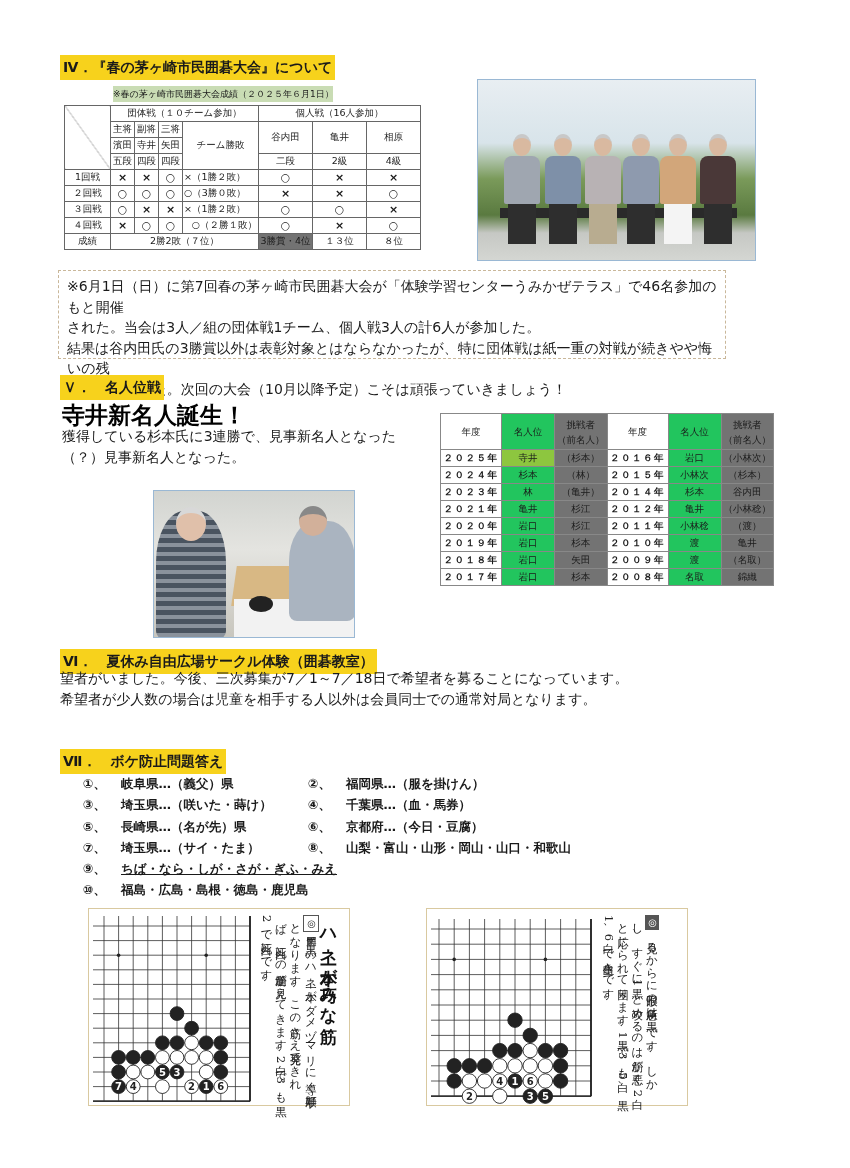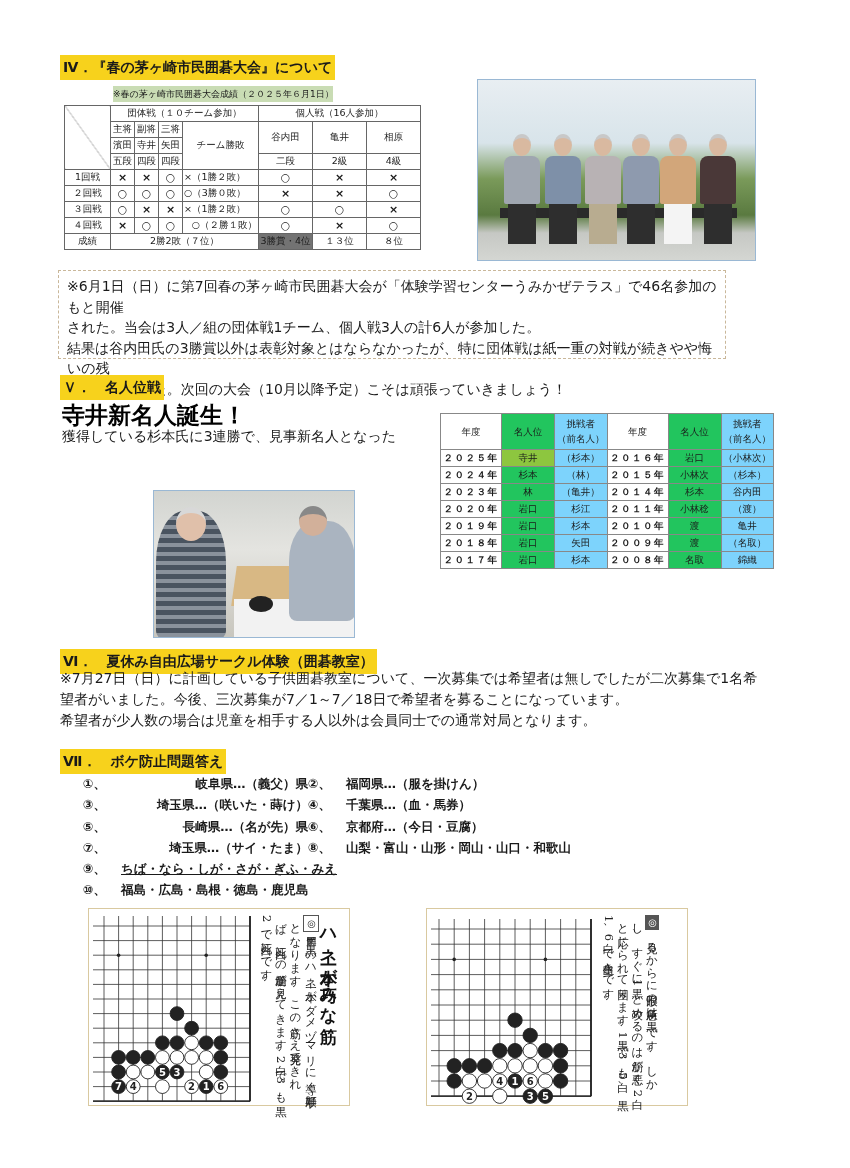--- a/index.html
+++ b/index.html
@@ -26,32 +26,32 @@
 
   .notebox { position: absolute; left: 58px; top: 270px; width: 668px; height: 89px; border: 1.5px dashed #c9b79a; padding: 5px 8px; font-size: 14px; line-height: 20.5px; }
 
   .headline { position: absolute; left: 62px; top: 400px; font-size: 23px; font-weight: bold; color: #000000; white-space: nowrap; }
   .para { position: absolute; font-size: 14px; line-height: 21px; }
 
   table.meijin { position: absolute; left: 440px; top: 413px; border-collapse: collapse; font-size: 9.5px; }
   table.meijin td { border: 1px solid #888; text-align: center; height: 17px; padding: 0 2px; white-space: nowrap; }
   table.meijin td.yr { width: 61px; letter-spacing: 1.5px; font-weight: bold; }
   table.meijin td.mj { width: 53px; background: #22c55e; }
-  table.meijin td.ch { width: 52px; background: #7dd3fc; font-family: Liberation Mono, monospace; }
+  table.meijin td.ch { width: 52px; background: #737373; }
   table.meijin td.cur { background: #8dc63f; }
   table.meijin tr.hdr td { height: 36px; line-height: 15px; }
 
   .photo2 { left: 153px; top: 490px; width: 202px; height: 148px; background: linear-gradient(#d2d4d0 0%, #e4e4e0 40%, #c8c6be 100%); }
   .board-photo { position: absolute; left: 80px; top: 75px; width: 68px; height: 40px; background: #d8b884; transform: skewX(-8deg); }
   .man { position: absolute; border-radius: 40% 40% 8px 8px; }
 
   .answers { position: absolute; left: 83px; top: 773px; font-size: 12.5px; font-weight: bold; line-height: 21.3px; }
   .ans-row { display: flex; white-space: nowrap; }
   .ans-num { width: 38px; }
-  .ans-a { width: 187px; text-align: right; }
+  .ans-a { width: 187px; }
   .ans-b { }
 
   .problem { position: absolute; top: 908px; width: 262px; height: 198px; border: 1.5px solid #d9c9a0; background: #fff; }
   .goboard { position: absolute; left: 0; top: 0; }
   .vtext { position: absolute; writing-mode: vertical-rl; font-family: "DejaVu Serif", "Liberation Serif", serif; font-size: 11.5px; line-height: 14.5px; color: #222; }
   .vtitle { position: absolute; writing-mode: vertical-rl; font-size: 17px; font-weight: bold; color: #111; }
   .tag { display: inline-block; background: #555; color: #fff; font-size: 10px; padding: 2px 0; }
   .tag.outline { background: #fff; color: #333; border: 1px solid #555; }
 </style>
 </head>
@@ -177,20 +177,21 @@
   <div>※6月1日（日）に第7回春の茅ヶ崎市民囲碁大会が「体験学習センターうみかぜテラス」で46名参加のもと開催</div>
   <div>された。当会は3人／組の団体戦1チーム、個人戦3人の計6人が参加した。</div>
   <div>結果は谷内田氏の3勝賞以外は表彰対象とはならなかったが、特に団体戦は紙一重の対戦が続きやや悔いの残</div>
   <div>る大会となった。次回の大会（10月以降予定）こそは頑張っていきましょう！</div>
 </div>
 
 <div class="sec-title" style="left:60px;top:375px;">Ｖ．　名人位戦</div>
 <div class="headline">寺井新名人誕生！</div>
 <div class="para" style="left:62px;top:426px;">
   <div>獲得している杉本氏に3連勝で、見事新名人となった</div>
+  <div>（？）見事新名人となった。</div>
 </div>
 
 <table class="meijin">
   <tbody>
       <tr class="hdr">
     <td class="yr" style="font-weight:normal;letter-spacing:0">年度</td>
     <td class="mj">名人位</td>
     <td class="ch"><span>挑戦者</span><br><span>（前名人）</span></td>
     <td class="yr" style="font-weight:normal;letter-spacing:0">年度</td>
     <td class="mj">名人位</td>
@@ -216,20 +217,28 @@
       </tr>
       <tr>
         <td class="yr">２０２３年</td>
         <td class="mj">林</td>
         <td class="ch">（亀井）</td>
         <td class="yr">２０１４年</td>
         <td class="mj">杉本</td>
         <td class="ch">谷内田</td>
       </tr>
       <tr>
+        <td class="yr">２０２１年</td>
+        <td class="mj">亀井</td>
+        <td class="ch">杉江</td>
+        <td class="yr">２０１２年</td>
+        <td class="mj">亀井</td>
+        <td class="ch">（小林稔）</td>
+      </tr>
+      <tr>
         <td class="yr">２０２０年</td>
         <td class="mj">岩口</td>
         <td class="ch">杉江</td>
         <td class="yr">２０１１年</td>
         <td class="mj">小林稔</td>
         <td class="ch">（渡）</td>
       </tr>
       <tr>
         <td class="yr">２０１９年</td>
         <td class="mj">岩口</td>
@@ -262,21 +271,20 @@
   <div style="position:absolute;left:22px;top:16px;width:30px;height:34px;border-radius:50%;background:#e0c0aa;border-top:6px solid #d8d8d8;"></div>
   <div class="board-photo"></div>
   <div style="position:absolute;left:80px;top:108px;width:120px;height:40px;background:#f2f2f2;"></div>
   <div class="man" style="left:135px;top:30px;width:66px;height:100px;background:#aab4c0;"></div>
   <div style="position:absolute;left:145px;top:15px;width:28px;height:30px;border-radius:50%;background:#d2b09a;border-top:8px solid #888;"></div>
   <div style="position:absolute;left:95px;top:105px;width:24px;height:16px;border-radius:50%;background:#222;"></div>
 </div>
 
 <div class="sec-title" style="left:60px;top:649px;">Ⅵ．　夏休み自由広場サークル体験（囲碁教室）</div>
 <div class="para" style="left:60px;top:668px;">
-  <div>※7月27日（日）に計画している子供囲碁教室について、一次募集では希望者は無しでしたが二次募集で1名希</div>
   <div>望者がいました。今後、三次募集が7／1～7／18日で希望者を募ることになっています。</div>
   <div>希望者が少人数の場合は児童を相手する人以外は会員同士での通常対局となります。</div>
 </div>
 
 <div class="sec-title" style="left:60px;top:749px;">Ⅶ．　ボケ防止問題答え</div>
 <div class="answers" id="answers">
     <div class="ans-row">
       <span class="ans-num">①、</span>
       <span class="ans-a">岐阜県…（義父）県</span>
       <span class="ans-num">②、</span>

